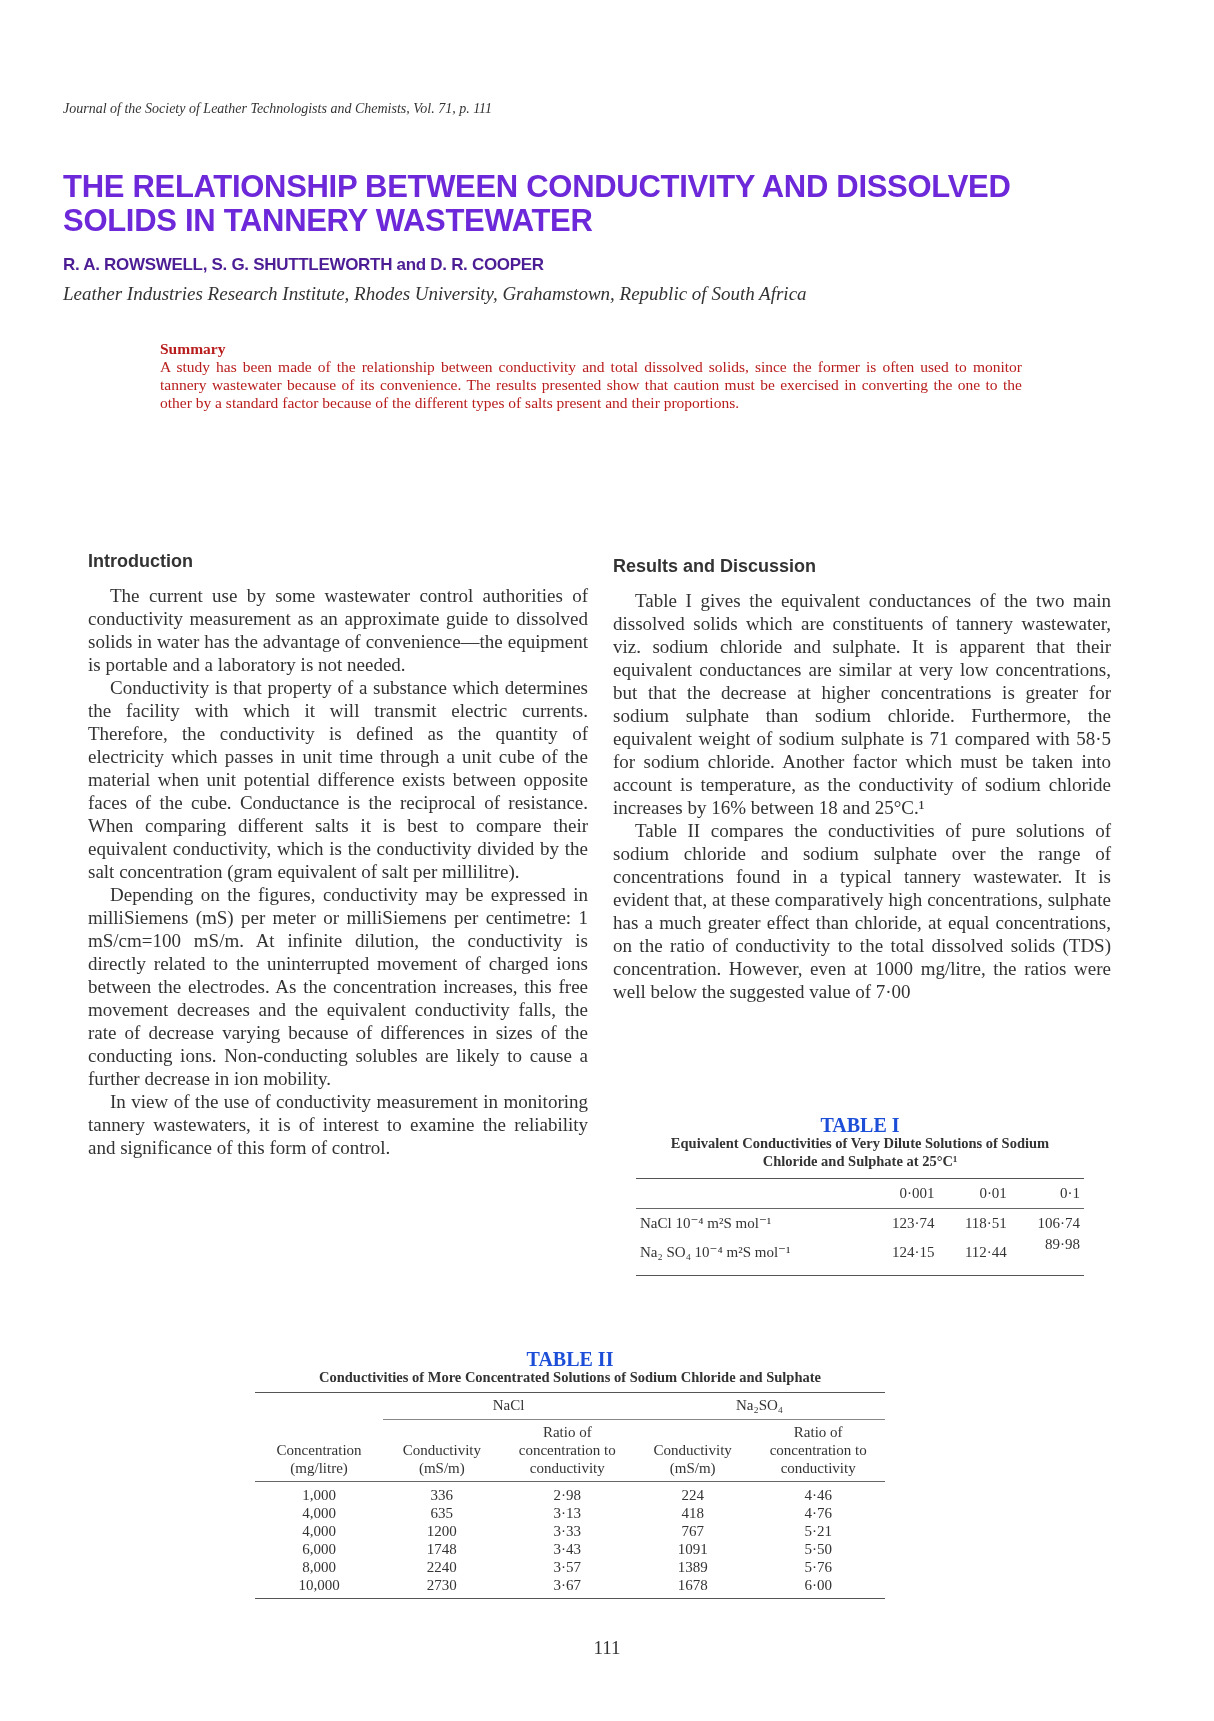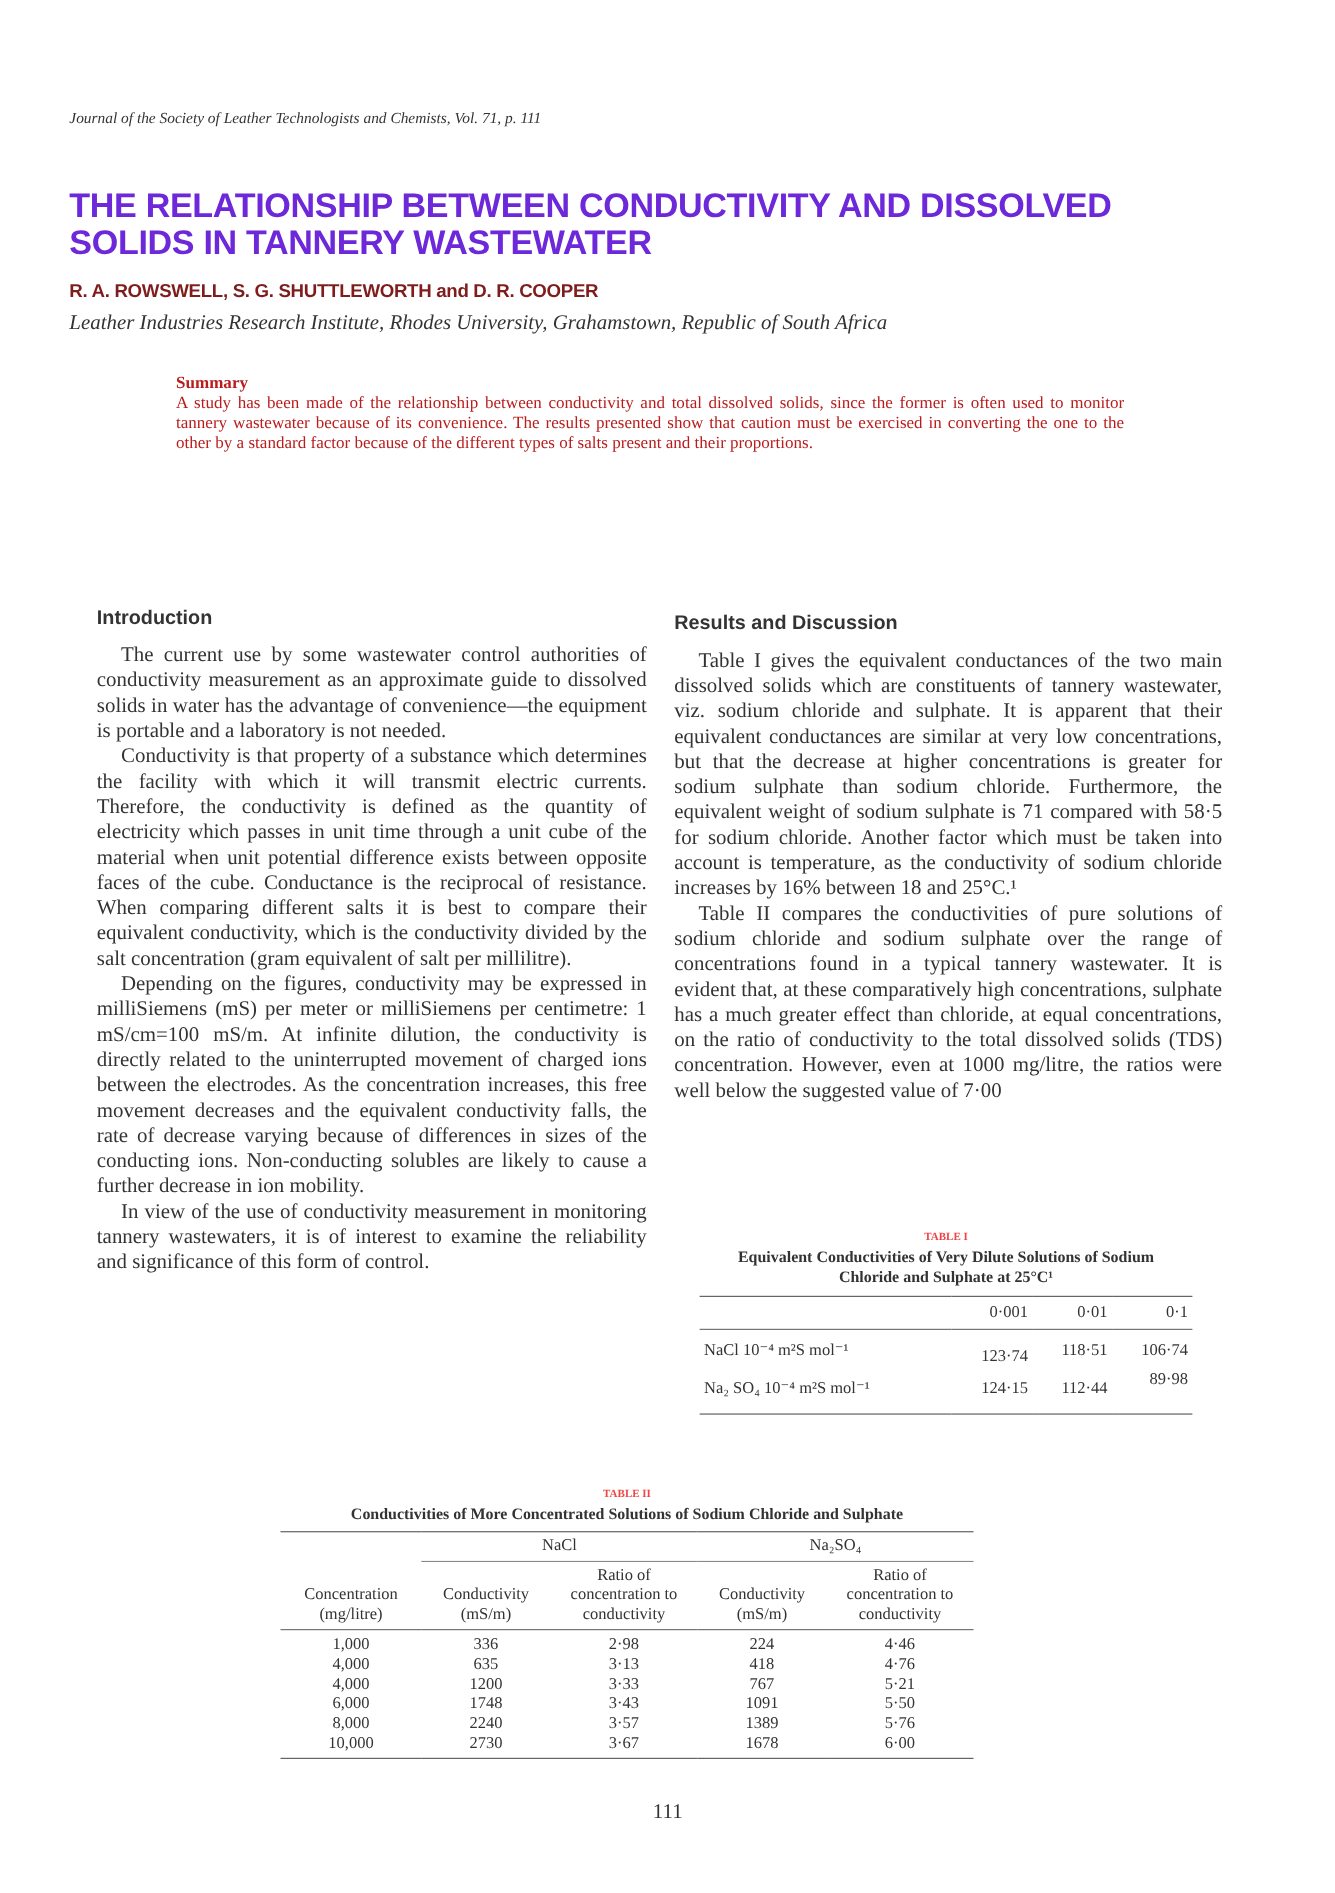--- a/index.html
+++ b/index.html
@@ -15,21 +15,21 @@
   }
   .title {
     position: absolute; left: 63px; top: 170px; width: 1100px;
     font-family: "Liberation Sans", "DejaVu Sans", sans-serif;
     font-weight: bold; font-size: 31px; line-height: 34px; color: #6d28d9;
     letter-spacing: -0.3px;
   }
   .authors {
     position: absolute; left: 63px; top: 255px;
     font-family: "Liberation Sans", sans-serif; font-weight: bold; font-size: 17px;
-    color: #7f1d1d; letter-spacing: -0.3px;
+    color: #4c1d95; letter-spacing: -0.3px;
   }
   .affiliation {
     position: absolute; left: 63px; top: 283px;
     font-style: italic; font-size: 19px; color: #333;
   }
   .summary {
     position: absolute; left: 160px; top: 340px; width: 862px;
     font-size: 15.5px; line-height: 18px; color: #b91c1c;
   }
   .summary-head { font-weight: bold; font-size: 15.5px; }
@@ -37,21 +37,21 @@
   .col { position: absolute; width: 500px; font-size: 19px; line-height: 23px; color: #333; }
   .col-left { left: 68px; top: 550px; margin-left: 20px; }
   .col-right { left: 613px; top: 555px; width: 498px; }
   .sec-head {
     font-family: "Liberation Sans", sans-serif; font-weight: bold; font-size: 18px;
     color: #333; margin-bottom: 11px;
   }
   .para { text-align: justify; text-indent: 22px; margin: 0; }
   .table1 { position: absolute; left: 636px; top: 1116px; width: 448px; }
   .tbl-label {
-    text-align: center; font-weight: bold; font-size: 10px; color: #ef4444; line-height: 18px;
+    text-align: center; font-weight: bold; font-size: 20px; color: #1d4ed8; line-height: 18px;
   }
   .tbl-caption {
     text-align: center; font-weight: bold; font-size: 14.5px; color: #333; line-height: 18px;
   }
   table { border-collapse: collapse; font-size: 15px; color: #333; }
   .t1 { width: 100%; margin-top: 8px; border-top: 1.5px solid #555; border-bottom: 1.5px solid #555; }
   .t1 td { padding: 2px 4px; line-height: 17px; }
   .t1 .num { text-align: right; }
   .concgroup { text-align: center; border-bottom: 1px solid #888; padding-top: 6px !important; padding-bottom: 6px !important; }
   .t1 .colhead td { padding-top: 6px; padding-bottom: 6px; border-bottom: 1px solid #666; }
@@ -106,21 +106,21 @@
   <table class="t1">
     <tbody>
     <tr class="colhead">
       <td></td>
       <td class="num">0·001</td>
       <td class="num">0·01</td>
       <td class="num">0·1</td>
     </tr>
     <tr>
       <td style="padding-top:6px">NaCl 10⁻⁴ m²S mol⁻¹</td>
-      <td class="num" style="padding-top:16px">123·74</td>
+      <td class="num" style="padding-top:6px">123·74</td>
       <td class="num" style="padding-top:6px">118·51</td>
       <td class="num" style="padding-top:6px">106·74</td>
     </tr>
     <tr>
       <td style="padding-bottom:6px">Na₂ SO₄ 10⁻⁴ m²S mol⁻¹</td>
       <td class="num" style="padding-bottom:6px">124·15</td>
       <td class="num" style="padding-bottom:6px">112·44</td>
       <td class="num" style="padding-bottom:22px">89·98</td>
     </tr>
   </tbody>

